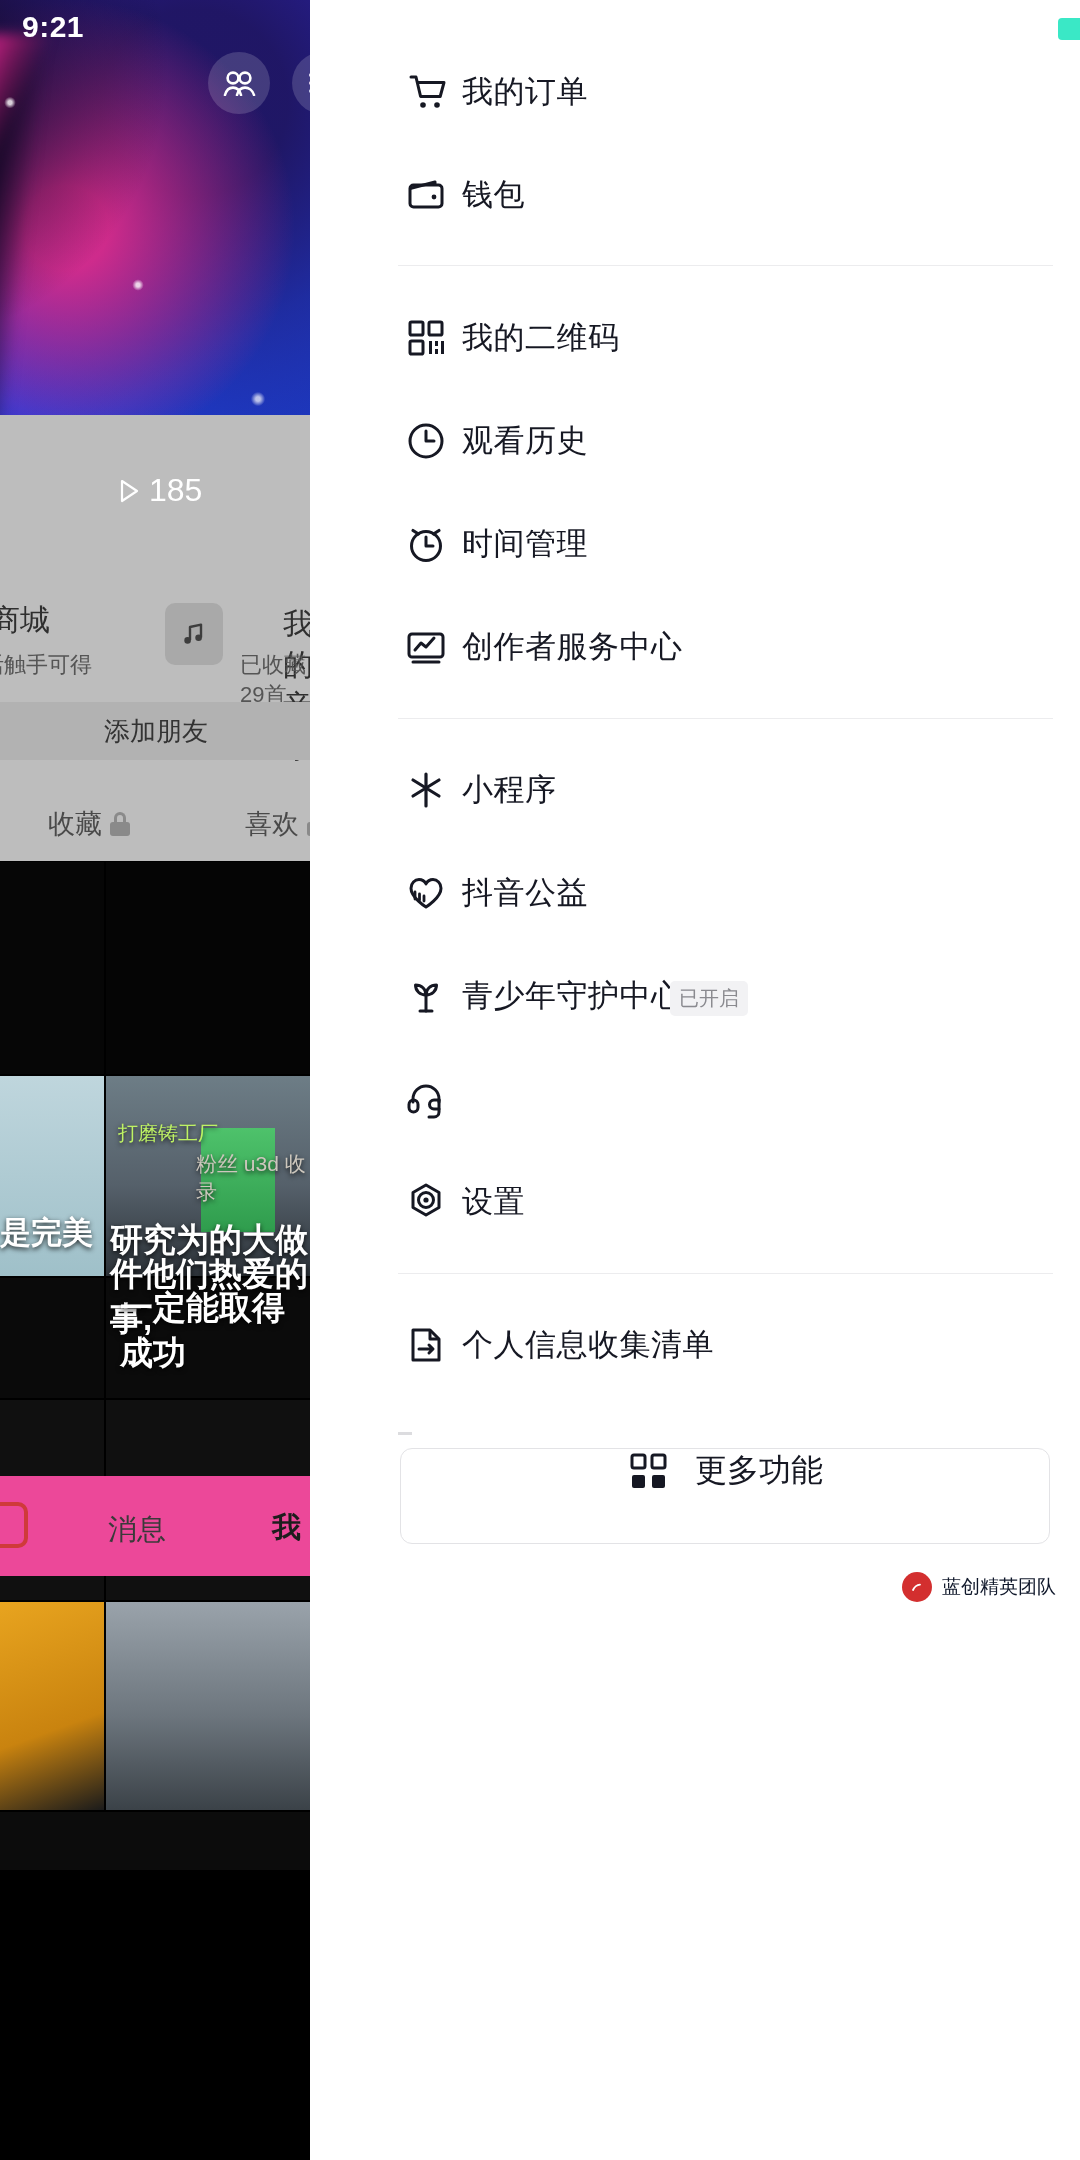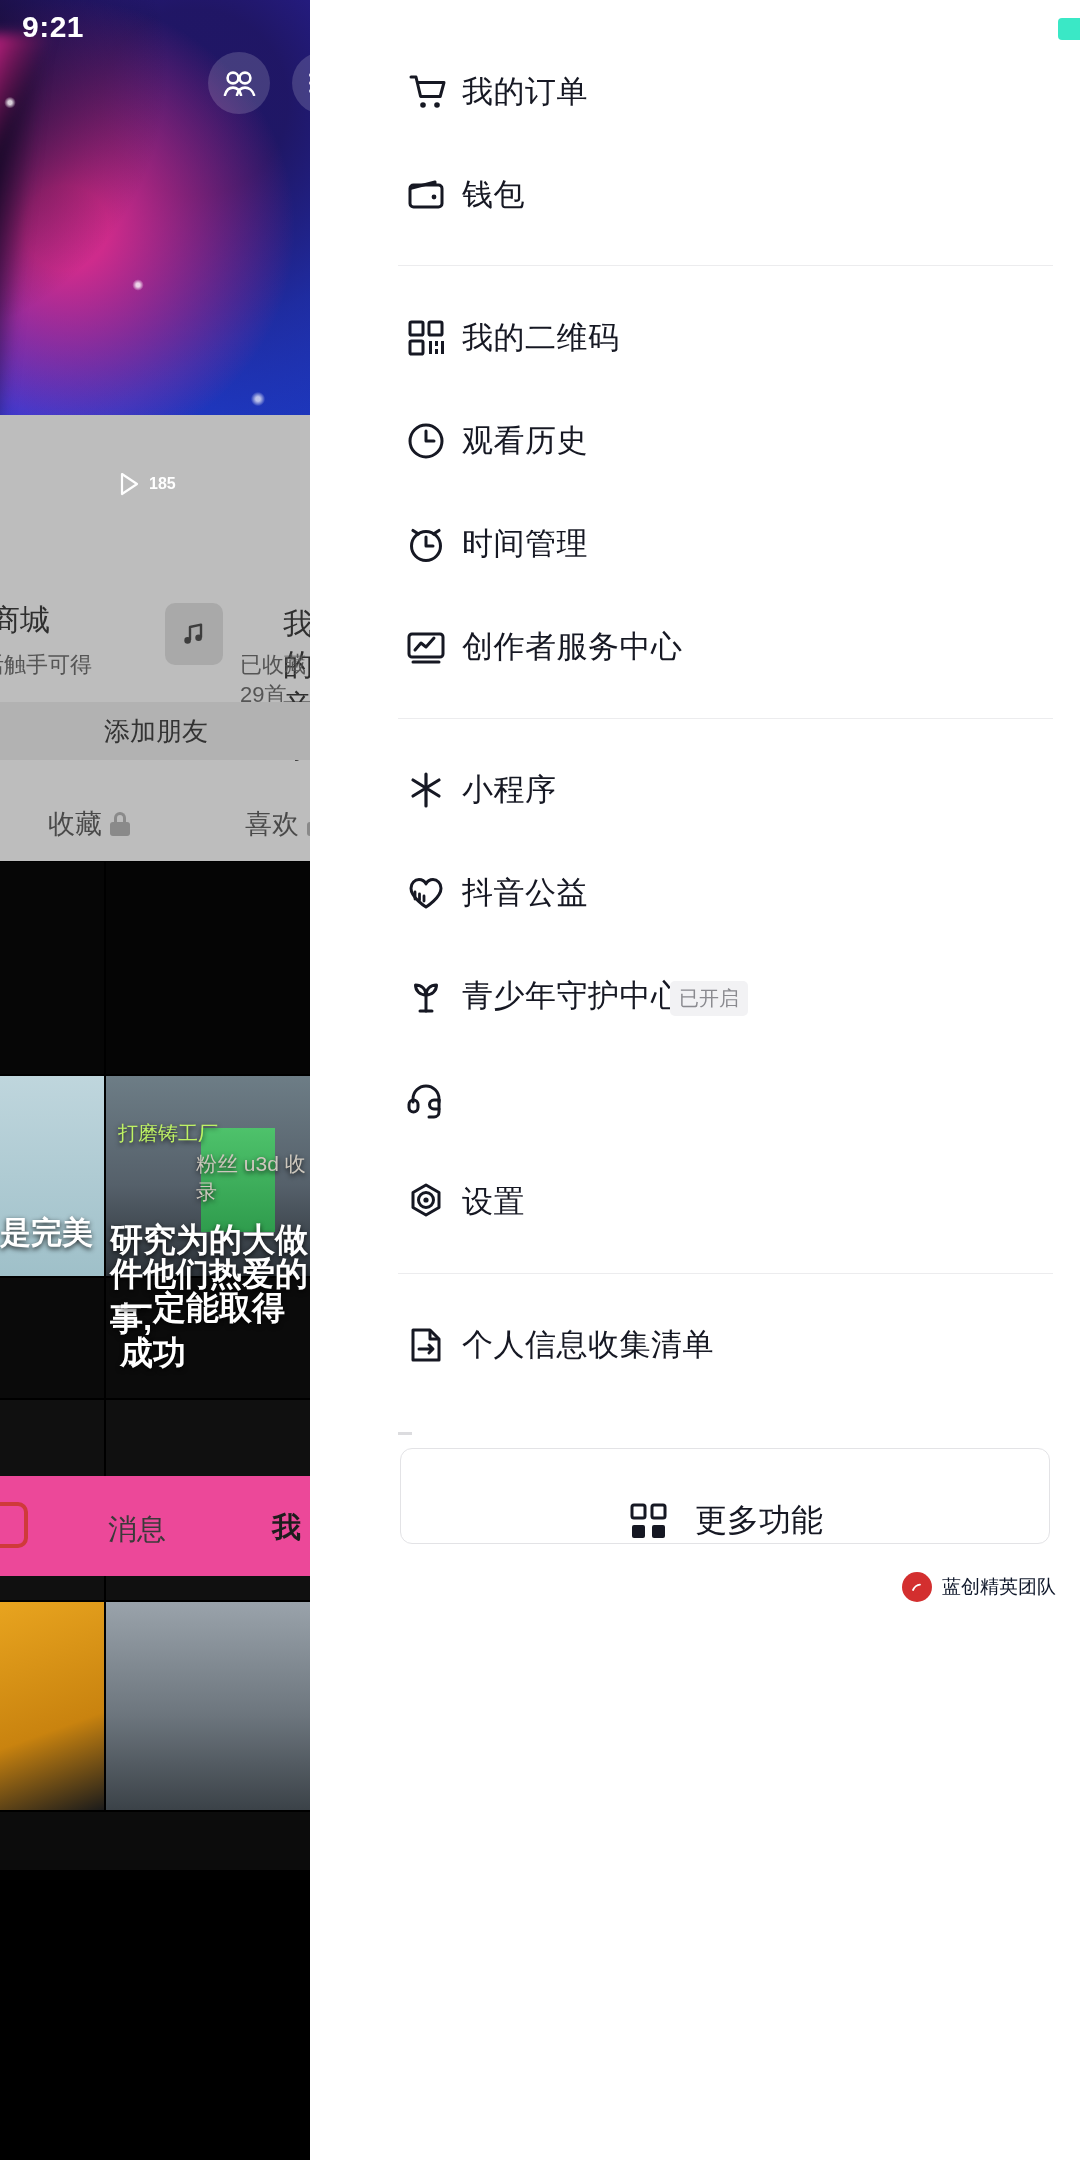--- a/index.html
+++ b/index.html
@@ -97,21 +97,21 @@
   .c-e{ left:0;   top:416px;width:104px; height:120px; background:#0a0a0a; }
   .c-f{ left:106px;top:416px;width:264px; height:120px; background:#0b0b0b; }
   .c-g{ left:0;   top:538px;width:104px; height:200px; background:#101010; }
   .c-h{ left:106px;top:538px;width:264px; height:200px; background:#101010; }
   .c-i{ left:0;   top:740px;width:104px; height:208px;
         background:linear-gradient(160deg,#e8a41f 0%,#c9830f 60%,#1b1b1b 100%); }
   .c-j{ left:106px;top:740px;width:264px; height:208px;
         background:linear-gradient(180deg,#9aa3ab 0%,#6c757d 55%,#3b4248 100%); }
   .c-k{ left:0;   top:950px;width:370px; height:58px; background:#0c0c0c; }
   .play-badge{ position:absolute; left:118px; top:472px; display:flex; align-items:center;
-               gap:9px; color:#fff; font-size:16px;font-weight:bold; }
+               gap:9px; color:#fff; font-size:32px; }
   .vid-txt{ position:absolute; color:#fff; font-weight:bold; text-shadow:0 2px 5px rgba(0,0,0,.8); }
   #vt1{ left:118px; top:1120px; font-size:20px; color:#bef264; font-weight:normal; }
   #vt2{ left:196px; top:1150px; font-size:21px; color:#cdc7bd; font-weight:normal; }
   #vt4{ left:0;   top:1212px; font-size:31px; }
   #vt5{ left:110px;top:1218px; font-size:33px; }
   #vt6{ left:110px;top:1252px; font-size:33px; }
   #vt7{ left:110px;top:1286px; font-size:33px;margin-left:10px; }
 
   .bottom-nav{
     position:absolute; left:0; top:1476px; width:370px; height:100px;
@@ -150,21 +150,21 @@
     border-radius:5px; padding:4px 9px;
   }
   .divider{
     position:absolute; left:28px; width:655px; height:1px; background:#ececee;
   }
 
   
   .more-btn{
     position:absolute; left:30px; width:650px; height:96px;
     border:1.5px solid #e3e3e6; border-radius:12px; background:#fff;
-    display:flex; align-items:flex-end; justify-content:center; gap:24px;
+    display:flex; align-items:flex-start; justify-content:center; gap:24px;
   }
   .more-btn span.lbl{ font-size:32px; color:#161823; }
   .watermark{
     position:absolute; right:24px; display:flex; align-items:center; gap:10px;
   }
   .wm-dot{ width:30px; height:30px; border-radius:50%; background:#d32f2f;
            display:flex; align-items:center; justify-content:center; }
   .wm-txt{ font-size:19px; color:#0f172a; }
   .stub-line{ position:absolute; left:28px; width:14px; height:3px; background:#dcdcdf; }
   svg{ display:block; }

